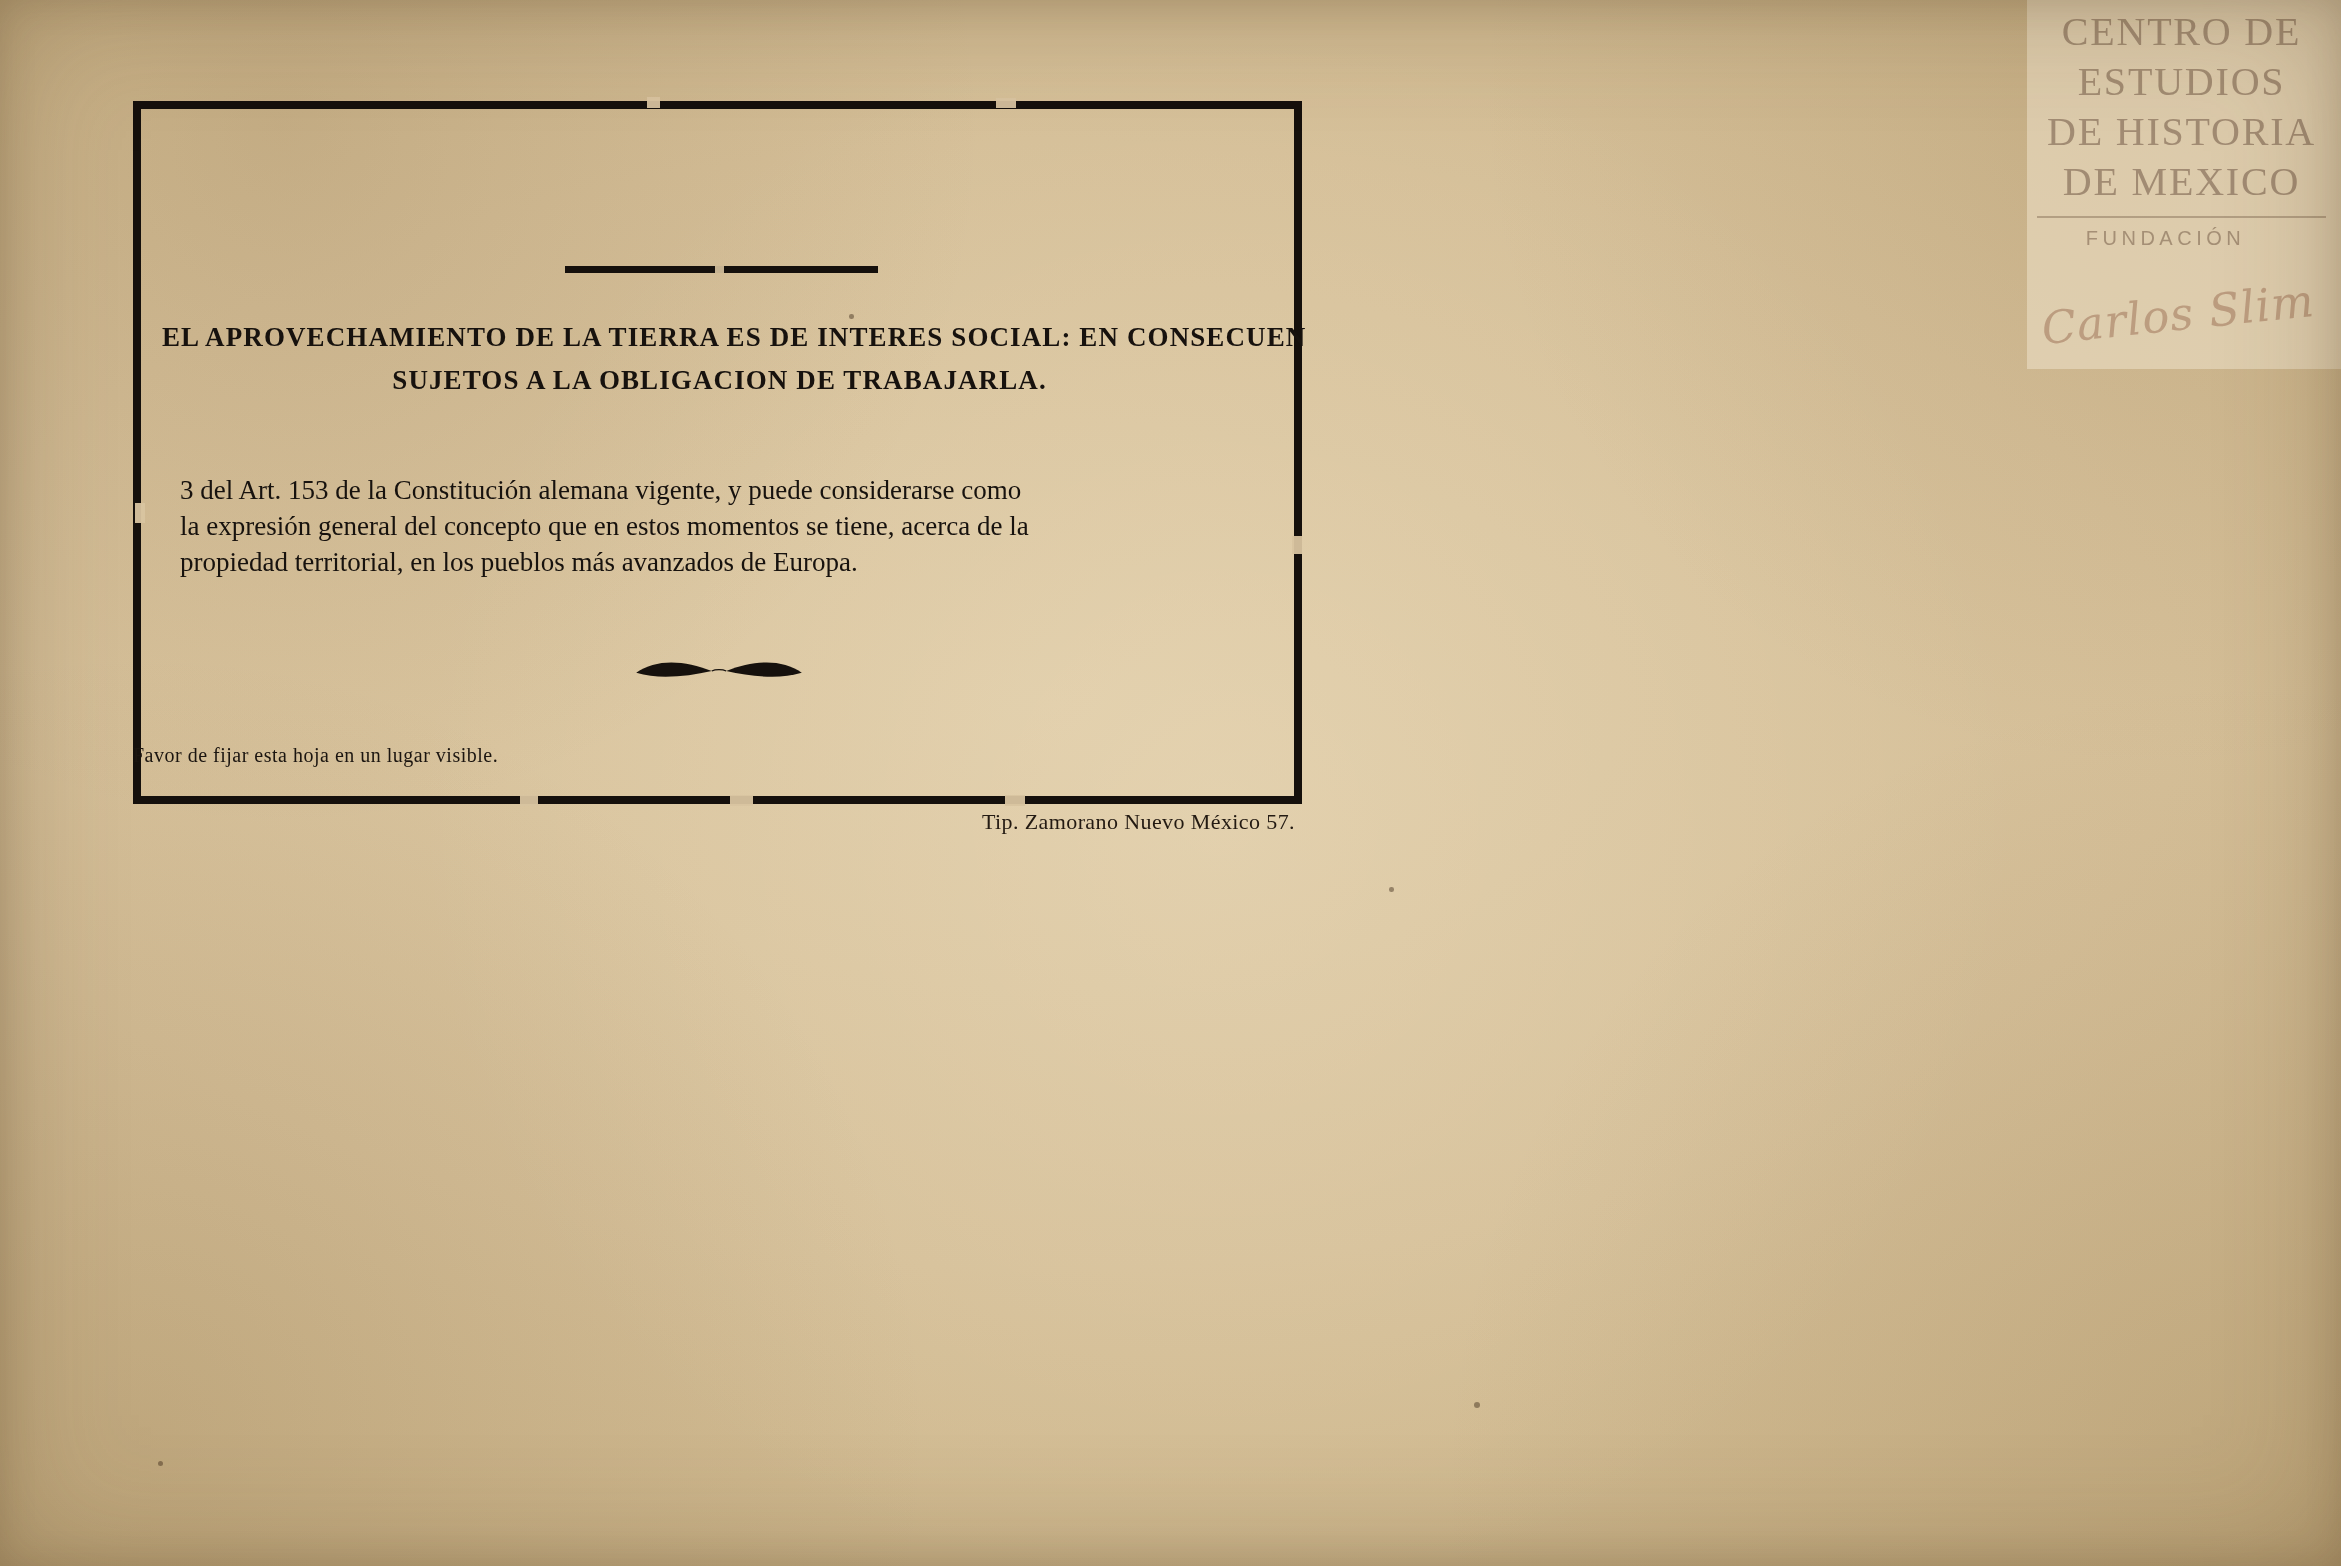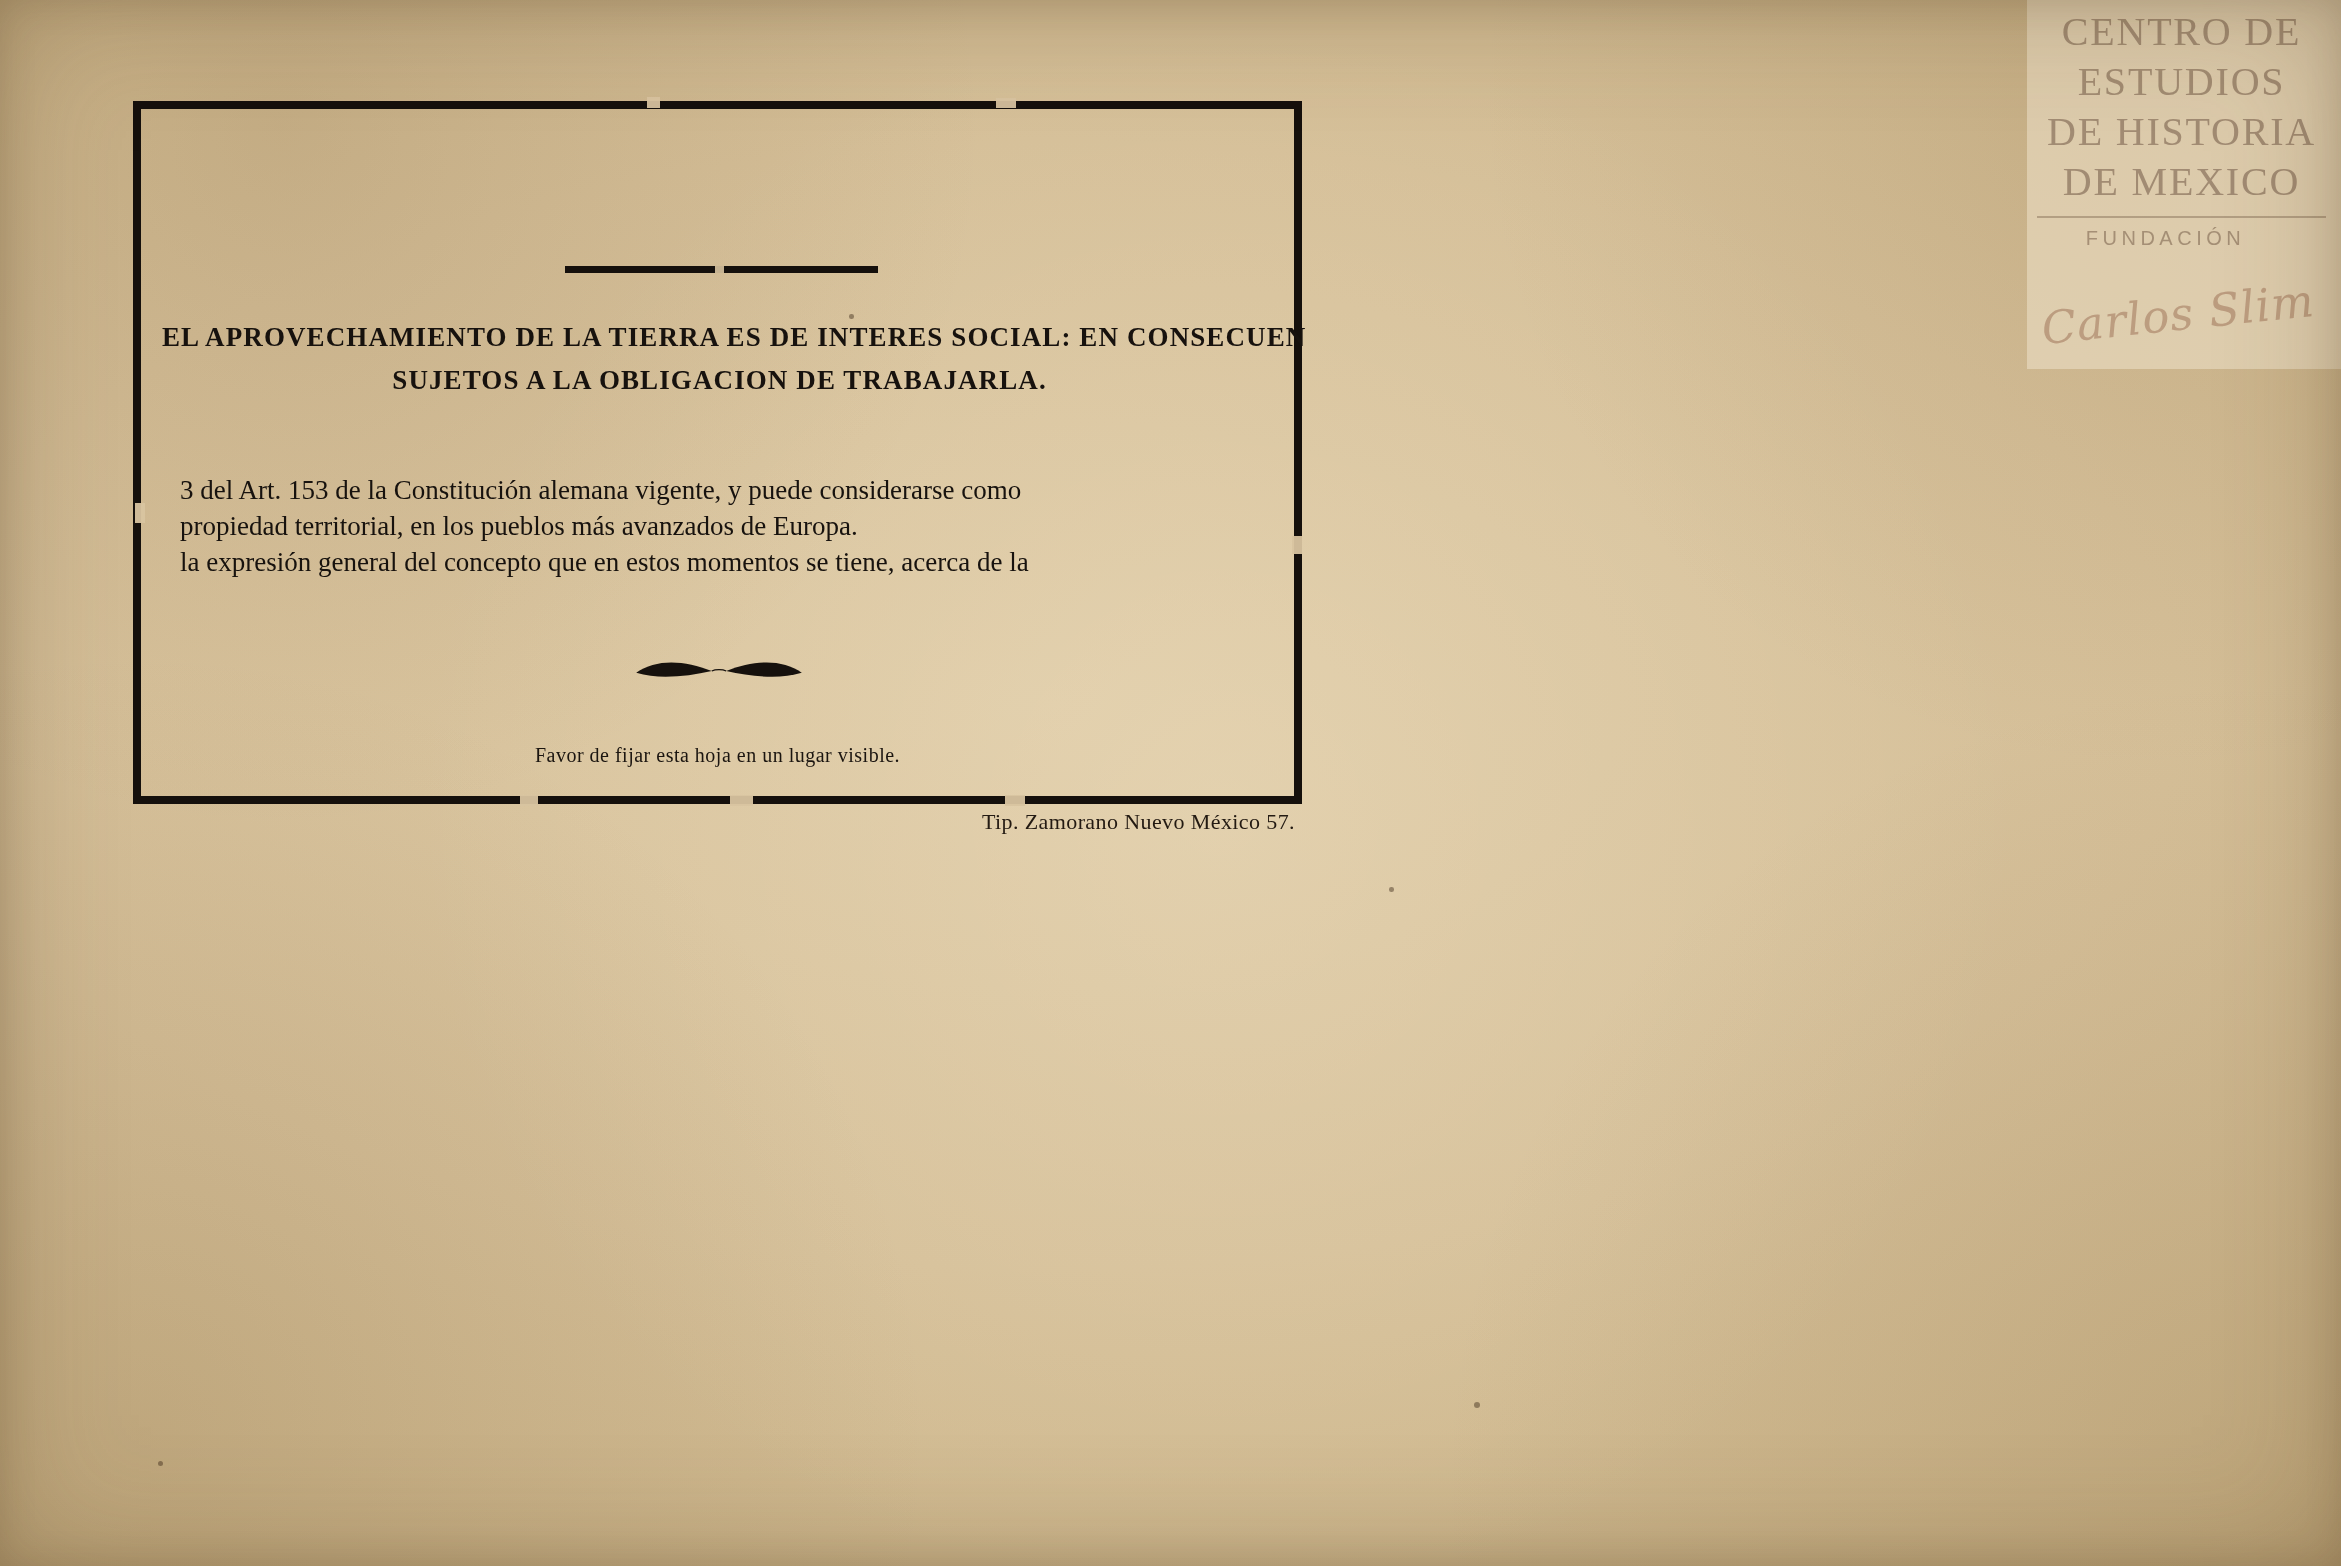--- a/index.html
+++ b/index.html
@@ -123,21 +123,20 @@
     top: 653px;
     width: 180px;
     height: 36px;
   }
 
   .notice {
     position: absolute;
     left: 133px;
     top: 744px;
     width: 1169px;
-    text-align: center;
     font-family: "Liberation Serif", serif;
     font-size: 20px;
     letter-spacing: 0.5px;
     color: #1b1510;
   }
   .imprint {
     position: absolute;
     left: 863px;
     top: 809px;
     width: 432px;
@@ -226,22 +225,22 @@
   <div class="title-rule"></div>
   <div class="title-rule-break"></div>
 
   <div class="statute">
     <span class="ln">EL APROVECHAMIENTO DE LA TIERRA ES DE INTERES SOCIAL: EN CONSECUEN</span>
     <span class="ln">SUJETOS A LA OBLIGACION DE TRABAJARLA.</span>
   </div>
 
   <div class="body-text">
     <span class="ln">3 del Art. 153 de la Constitución alemana  vigente, y  puede considerarse  como</span>
+    <span class="ln">la expresión general del concepto que  en  estos momentos se tiene, acerca de la</span>
     <span class="ln">propiedad  territorial, en  los pueblos más avanzados de Europa.</span>
-    <span class="ln">la expresión general del concepto que  en  estos momentos se tiene, acerca de la</span>
   </div>
 
   <svg class="ornament" viewBox="0 0 200 40">
     <path d="M8 22 C30 6, 62 8, 92 20 C64 26, 34 30, 8 22 Z" fill="#16110d"></path>
     <path d="M192 22 C170 6, 138 8, 108 20 C136 26, 166 30, 192 22 Z" fill="#16110d"></path>
     <path d="M92 20 C96 18, 104 18, 108 20" stroke="#16110d" stroke-width="1.5" fill="none"></path>
   </svg>
 
   <div class="notice">Favor de fijar esta hoja en un lugar visible.</div>
   <div class="imprint">Tip. Zamorano Nuevo México 57.</div>

